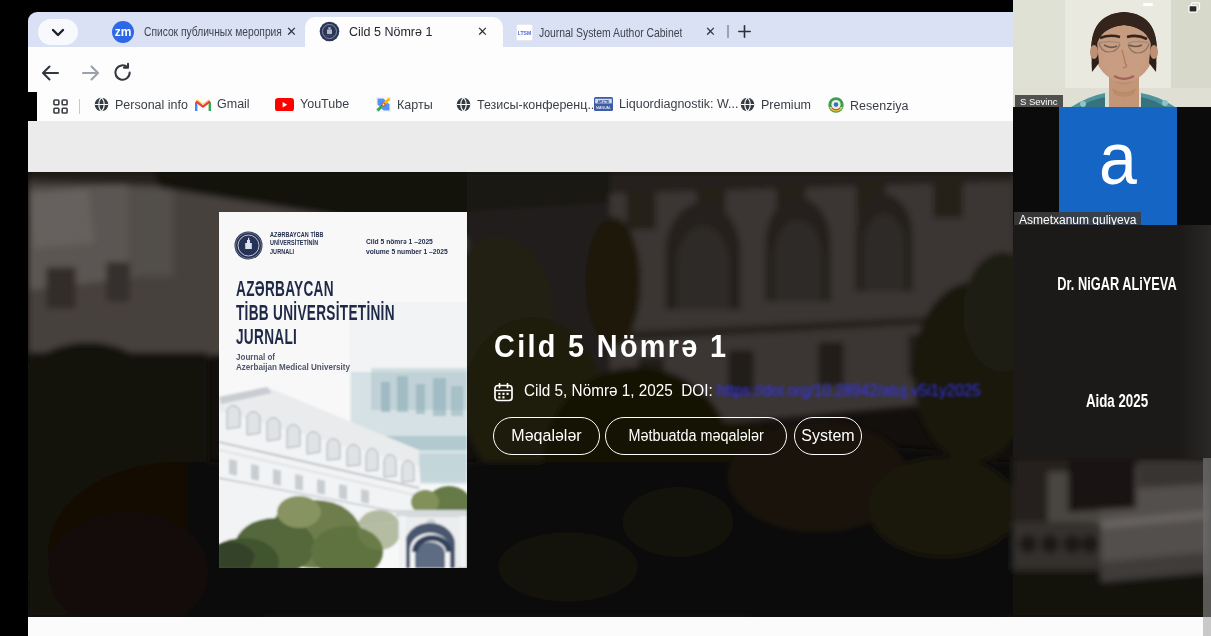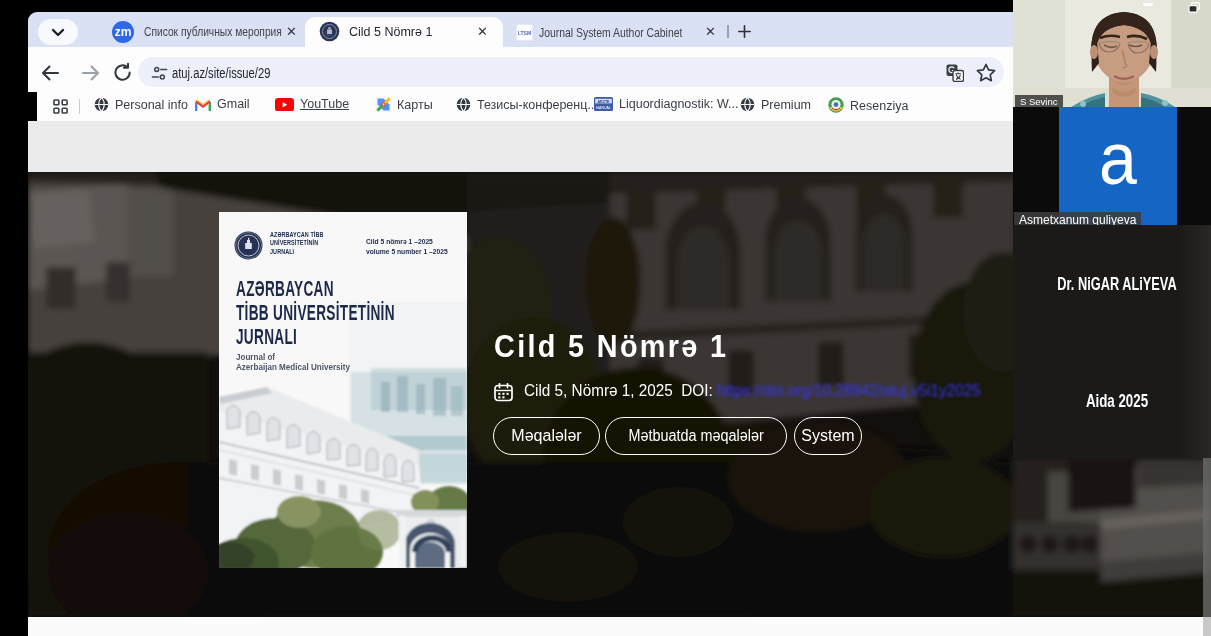--- a/index.html
+++ b/index.html
@@ -106,38 +106,20 @@
     <div id="toolbar">
       <svg class="abs" style="left:11px;top:15px" width="22" height="22" viewBox="0 0 22 22">
           <path d="M19 11 H4.5 M10.5 4.5 l-6.5 6.5 6.5 6.5" stroke="#33383f" stroke-width="2.1" fill="none" stroke-linecap="round" stroke-linejoin="round"></path>
         </svg>
       <svg class="abs" style="left:52px;top:15px" width="22" height="22" viewBox="0 0 22 22">
           <path d="M3 11 H17.5 M11.5 4.5 l6.5 6.5 -6.5 6.5" stroke="#9ba1ab" stroke-width="2.1" fill="none" stroke-linecap="round" stroke-linejoin="round"></path>
         </svg>
       <svg class="abs" style="left:84px;top:15px" width="21" height="21" viewBox="0 0 22 22">
           <path d="M18.5 11 a7.5 7.5 0 1 1 -2.2 -5.3 M16.8 1.8 v4.3 h-4.3" stroke="#33383f" stroke-width="2.1" fill="none" stroke-linecap="round" stroke-linejoin="round"></path>
         </svg>
-      <div id="omnibox">
-        <svg class="abs" style="left:13px;top:8px" width="17" height="17" viewBox="0 0 18 18">
-            <circle cx="6" cy="4.7" r="2.1" fill="none" stroke="#41454d" stroke-width="1.7"></circle>
-            <path d="M10.3 4.7 H16.5" stroke="#41454d" stroke-width="1.7" stroke-linecap="round"></path>
-            <circle cx="12" cy="12.7" r="2.1" fill="none" stroke="#41454d" stroke-width="1.7"></circle>
-            <path d="M1.5 12.7 H7.7" stroke="#41454d" stroke-width="1.7" stroke-linecap="round"></path>
-          </svg>
-        <div class="url">atuj.az/site/issue/29</div>
-        <svg class="abs" style="left:808px;top:7px" width="18" height="18" viewBox="0 0 18 18">
-            <rect x="0.5" y="0.5" width="11" height="11.5" rx="2" fill="#3a3f47"></rect>
-            <path d="M8.2 4.2 a2.9 2.9 0 1 0 0.3 2.5 h-2.7" stroke="#fff" stroke-width="1.2" fill="none"></path>
-            <rect x="7" y="6.5" width="10.5" height="11" rx="2" fill="#fff" stroke="#3a3f47" stroke-width="1.4"></rect>
-            <path d="M9.2 9.8 h6 M12.2 8.6 v1.2 m2.2 1 q-1 3.6 -4.4 4.6 m0.2 -4.8 q1.4 3.8 4.4 4.6" stroke="#3a3f47" stroke-width="1.1" fill="none"></path>
-          </svg>
-        <svg class="abs" style="left:838px;top:6px" width="20" height="20" viewBox="0 0 20 20">
-            <path d="M10 1.5 l2.6 5.4 6 .8 -4.4 4.1 1.1 5.9 -5.3 -2.9 -5.3 2.9 1.1 -5.9 -4.4 -4.1 6 -.8z" fill="none" stroke="#33383f" stroke-width="1.7" stroke-linejoin="round"></path>
-          </svg>
-      </div>
     </div>
 
     <div id="bookmarks">
       <svg class="abs" style="left:16px;top:7px" width="15" height="15" viewBox="0 0 16 16">
           <g fill="none" stroke="#3a3f46" stroke-width="1.7">
             <rect x="1" y="1" width="5.2" height="5.2" rx="1"></rect>
             <rect x="9.8" y="1" width="5.2" height="5.2" rx="1"></rect>
             <rect x="1" y="9.8" width="5.2" height="5.2" rx="1"></rect>
             <rect x="9.8" y="9.8" width="5.2" height="5.2" rx="1"></rect>
           </g>
@@ -146,21 +128,21 @@
       <div class="bm" style="left:57px;"><span class="ic"><svg width="15" height="15" viewBox="0 0 15 15">
               <circle cx="7.5" cy="7.5" r="6.8" fill="#353b45"></circle>
               <path d="M0.7 7.5 h13.6 M7.5 0.7 c3.6 3.2 3.6 10.4 0 13.6 M7.5 0.7 c-3.6 3.2 -3.6 10.4 0 13.6" stroke="#fff" stroke-width="1.05" fill="none"></path>
             </svg></span>Personal info</div>
       <div class="bm" style="left:158px;"><span class="ic"><svg width="16" height="12.5" viewBox="0 0 16 12.5">
               <path d="M1.2 12 V3.2" stroke="#4285f4" stroke-width="2.4"></path>
               <path d="M14.8 12 V3.2" stroke="#34a853" stroke-width="2.4"></path>
               <path d="M1 2.3 L8 7.6 15 2.3" fill="none" stroke="#ea4335" stroke-width="2.4"></path>
               <path d="M1 2 L2.5 1 8 5.2 13.5 1 15 2" fill="none" stroke="#fbbc04" stroke-width="1" opacity="0.8"></path>
             </svg></span>Gmail</div>
-      <div class="bm" style="left:238px;text-decoration:underline;"><span class="ic"><svg width="19" height="13.5" viewBox="0 0 19 13.5">
+      <div class="bm" style="left:238px;"><span class="ic"><svg width="19" height="13.5" viewBox="0 0 19 13.5">
               <rect width="19" height="13.5" rx="3.2" fill="#fe0000"></rect>
               <path d="M7.6 4 l4.6 2.75 -4.6 2.75z" fill="#fff"></path>
             </svg></span>YouTube</div>
       <div class="bm" style="left:339px;"><span class="ic"><svg width="15" height="15" viewBox="0 0 15 15">
               <rect width="15" height="15" rx="2.5" fill="#fff" stroke="#e0e0e0" stroke-width="0.8"></rect>
               <path d="M1.5 1.5 h6 l6 6 v6 h-6 l-6-6z" fill="#4285f4" opacity="0.9"></path>
               <path d="M1.5 13.5 L13.5 1.5" stroke="#fbbc04" stroke-width="2.8"></path>
               <path d="M1.5 13.5 l6-6" stroke="#34a853" stroke-width="2.8"></path>
               <circle cx="7.5" cy="7.5" r="2.1" fill="#ea4335"></circle>
               <circle cx="7.5" cy="7.5" r="0.9" fill="#fff"></circle>

